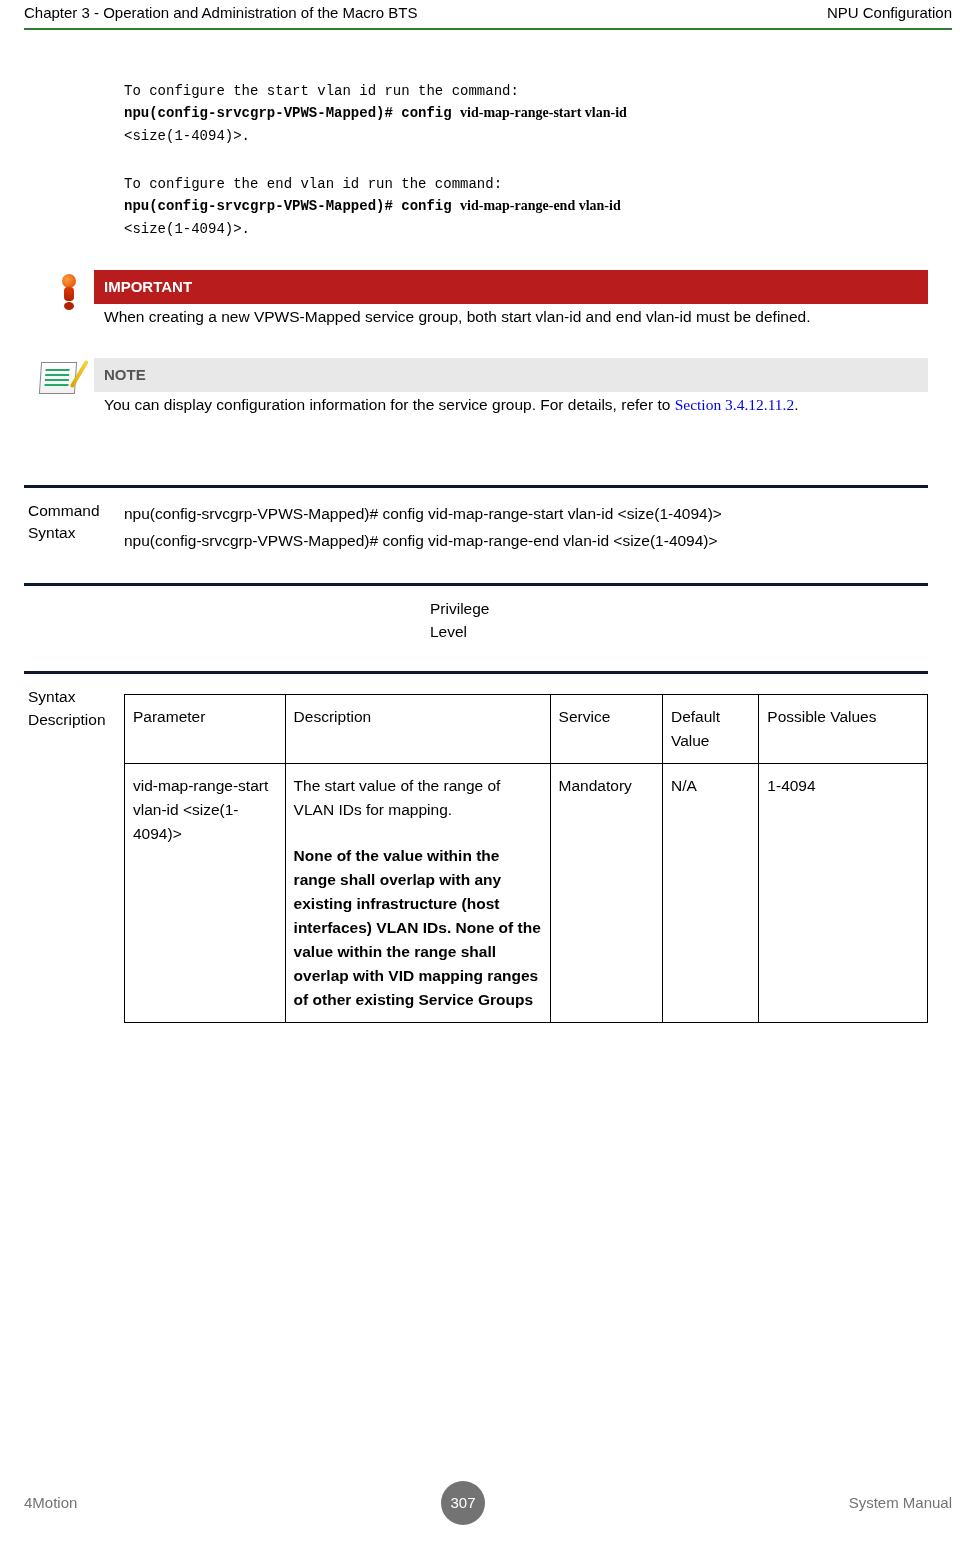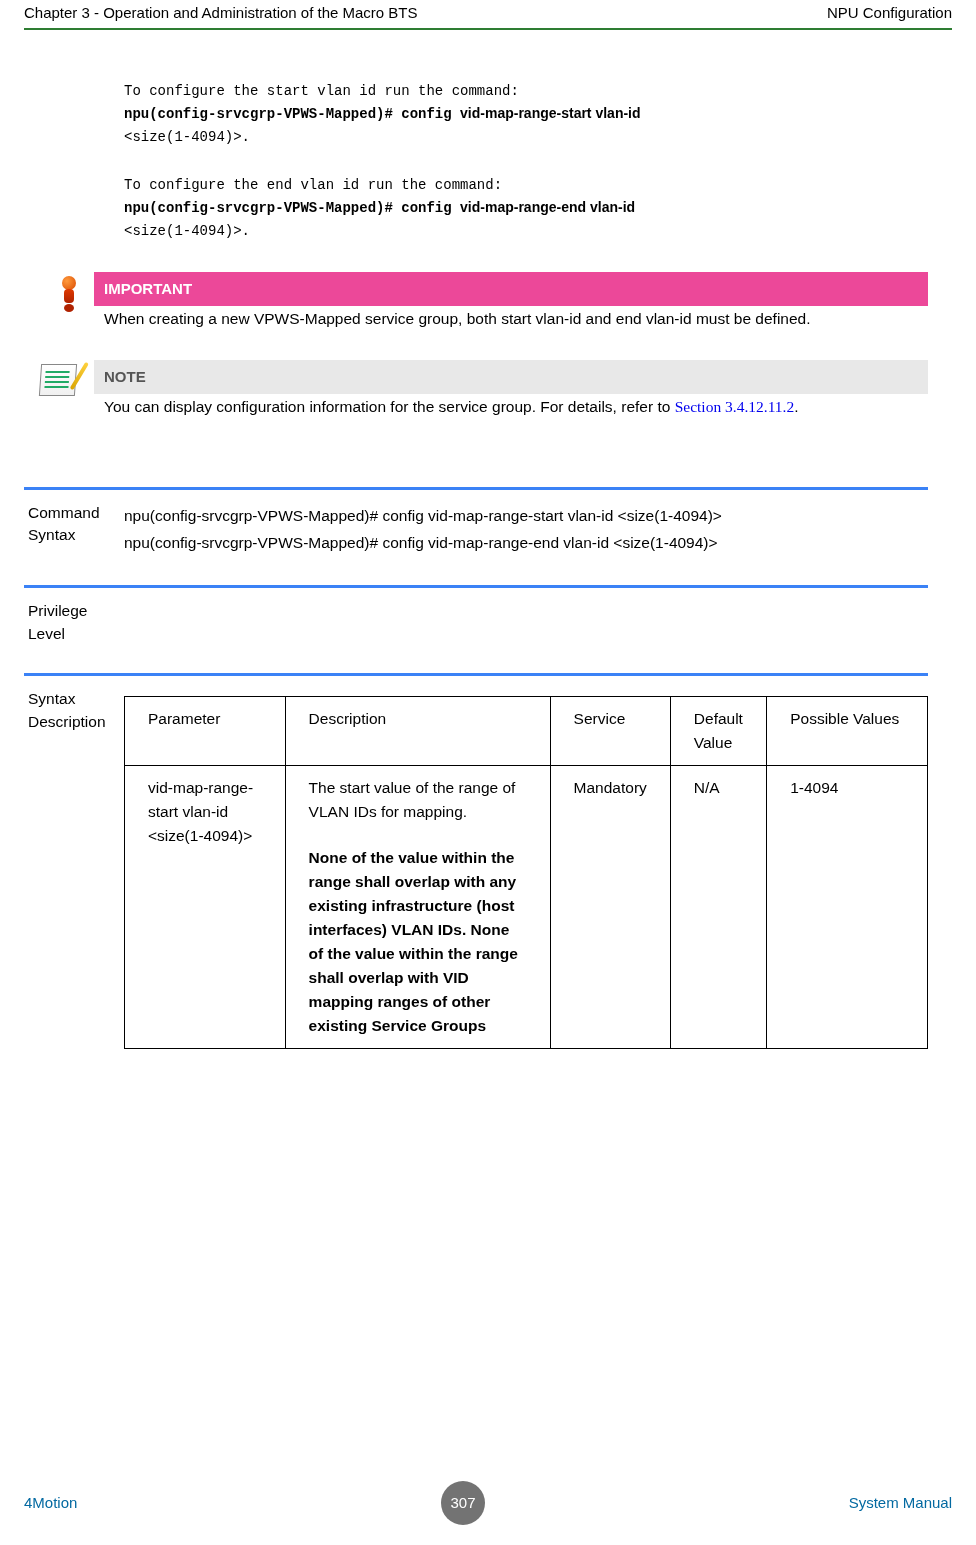--- a/index.html
+++ b/index.html
@@ -31,41 +31,41 @@
   }
   .indented {
     padding-left: 0;
   }
   .mono {
     font-family: "Courier New", Courier, monospace;
     font-size: 14px;
     line-height: 1.6;
   }
   .cmd-bold { font-weight: bold; }
-  .cmd-serif-bold { font-family: Liberation Sans, sans-serif; font-weight: bold; }
+  .cmd-serif-bold { font-family: Liberation Serif, serif; font-weight: bold; }
   .para { margin-bottom: 26px; }
   .callout-wrap {
     display: flex;
     align-items: flex-start;
     margin-top: 30px;
     margin-left: -90px;
   }
   .callout-icon {
     width: 60px;
     flex: 0 0 60px;
     display: flex;
     justify-content: flex-end;
     padding-right: 18px;
     padding-top: 4px;
   }
   .callout-body {
     flex: 1;
   }
   .important-header {
-    background: #ec4899;
+    background: #b91c1c;
     color: #fff;
     font-weight: bold;
     padding: 6px 10px;
     font-size: 15px;
   }
   .note-header {
     background: #e8e8e8;
     color: #555;
     font-weight: bold;
     padding: 6px 10px;
@@ -75,24 +75,25 @@
     padding: 2px 10px 0 10px;
     font-size: 15.5px;
   }
   .section-ref {
     font-family: Georgia, 'Times New Roman', serif;
     color: #0000ee;
   }
   .spec-row {
     display: flex;
     align-items: flex-start;
-    border-top: 3px solid #3b82f6;
+    border-top: 3px solid #0f172a;
     padding-top: 12px;
     margin-top: 28px;
     margin-left: -100px;
+    justify-content: center;
   }
   .spec-label {
     width: 100px;
     flex: 0 0 100px;
     font-size: 15.5px;
     padding-right: 10px;
     padding-left: 4px;
   }
   .spec-value {
     flex: 1;
@@ -100,39 +101,39 @@
     line-height: 1.8;
   }
   table.syntax {
     border-collapse: collapse;
     width: 100%;
     margin-top: 8px;
     font-size: 15.5px;
   }
   table.syntax th, table.syntax td {
     border: 1px solid #000;
-    padding: 10px 23px;
+    padding: 10px 8px;
     text-align: left;
     vertical-align: top;
     font-weight: normal;
     line-height: 1.55;
   }
   table.syntax th { font-weight: normal; }
   .row1-desc > div:last-child { margin-top: 22px; font-weight: bold; }
   .footer {
     position: absolute;
     bottom: 20px;
     left: 24px;
     right: 24px;
     display: flex;
     justify-content: space-between;
     align-items: center;
     font-size: 15px;
   }
-  .footer-left, .footer-right { color: #0369a1; }
+  .footer-left, .footer-right { color: #737373; }
   .page-badge {
     background: #737373;
     color: #fff;
     border-radius: 50%;
     width: 44px;
     height: 44px;
     display: flex;
     align-items: center;
     justify-content: center;
     font-size: 15px;

